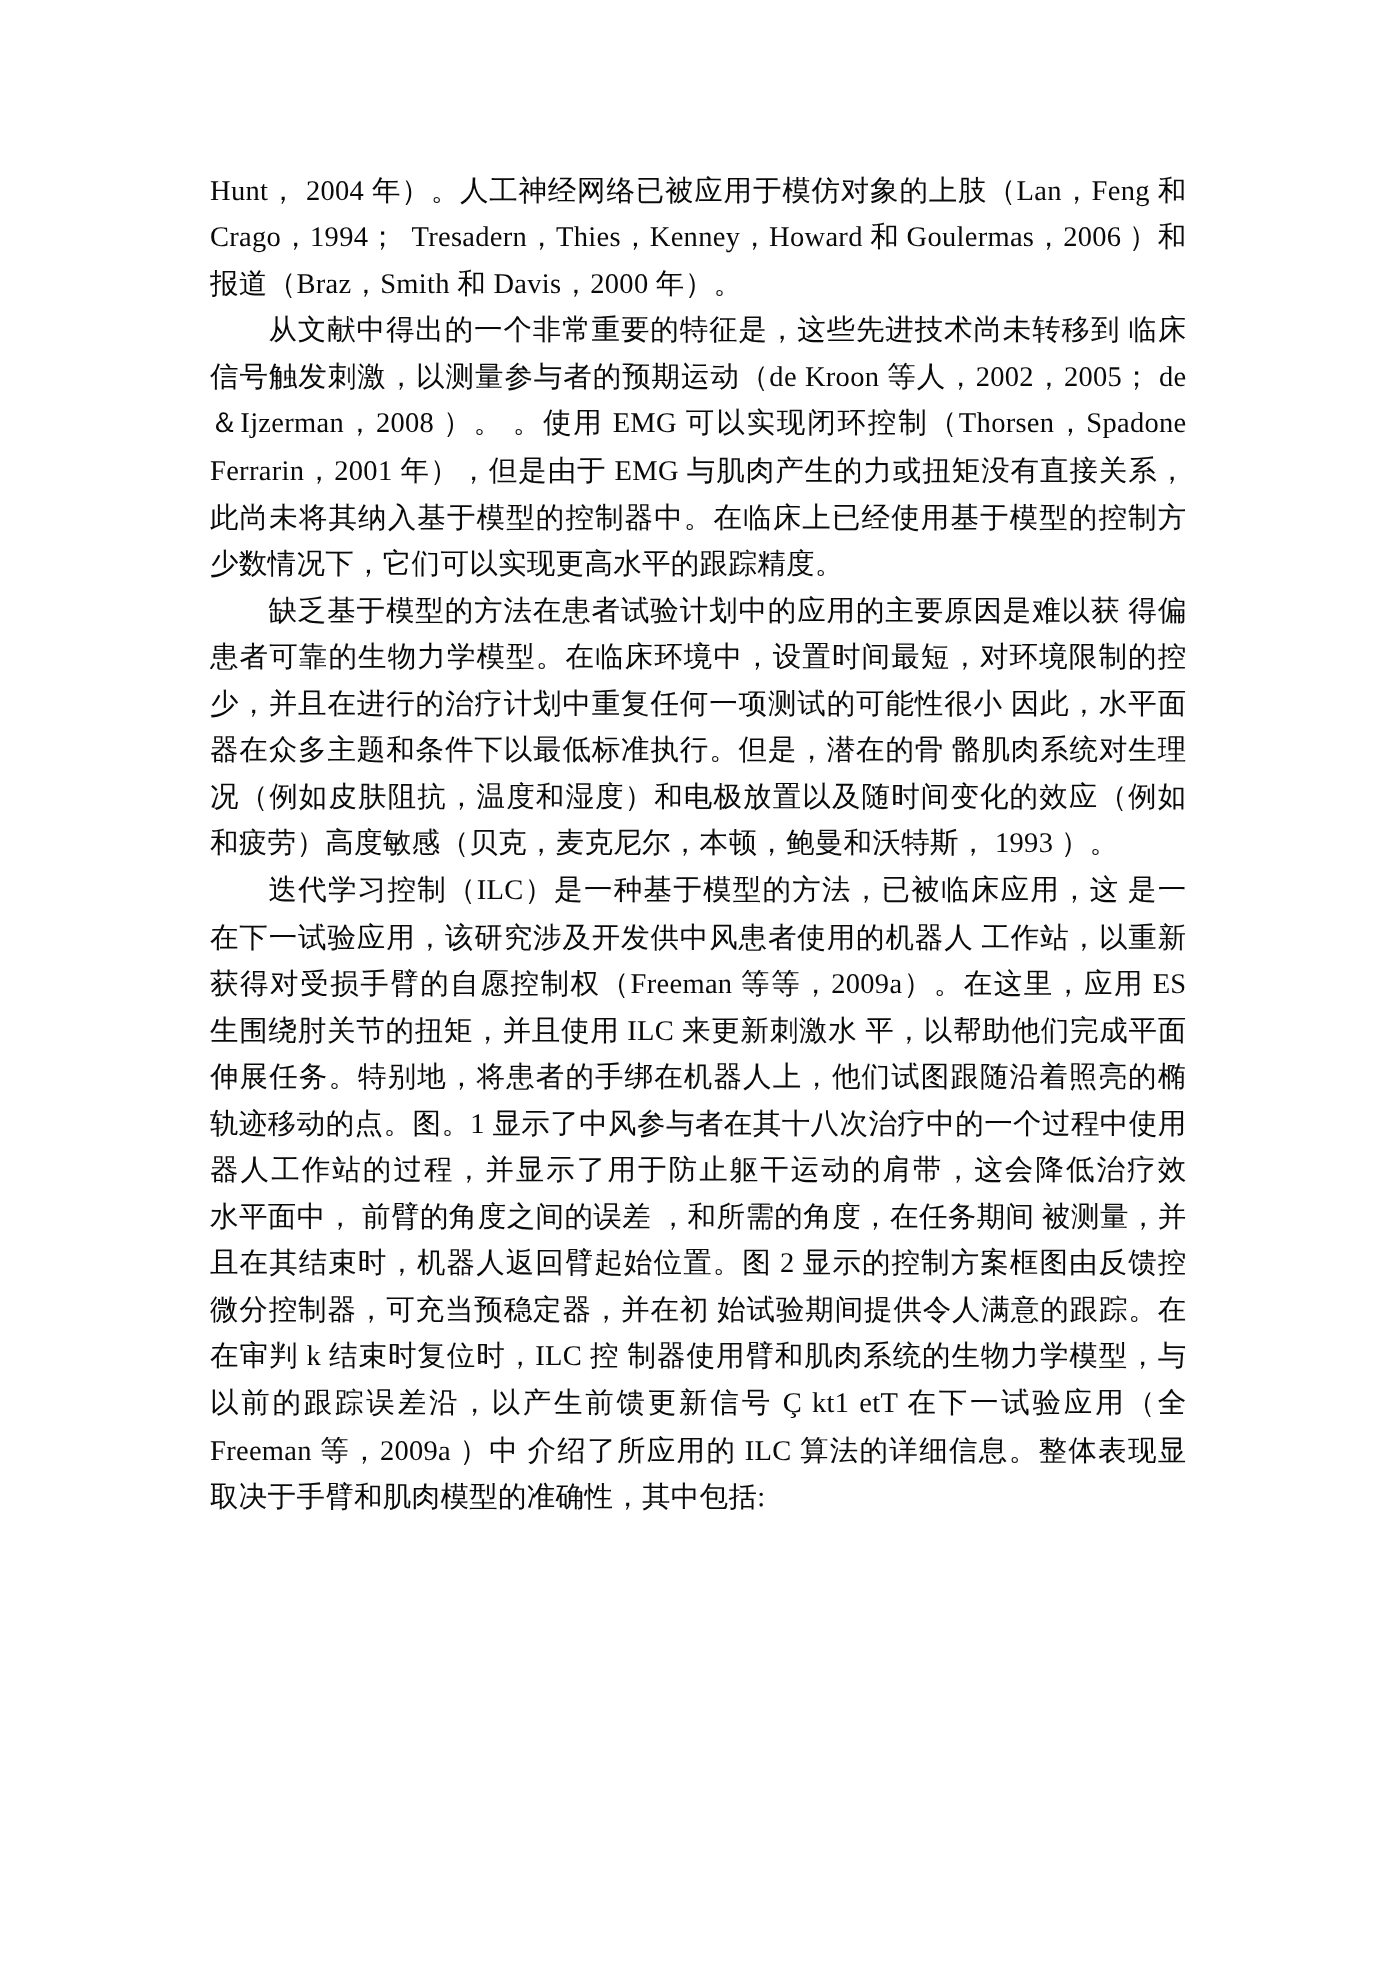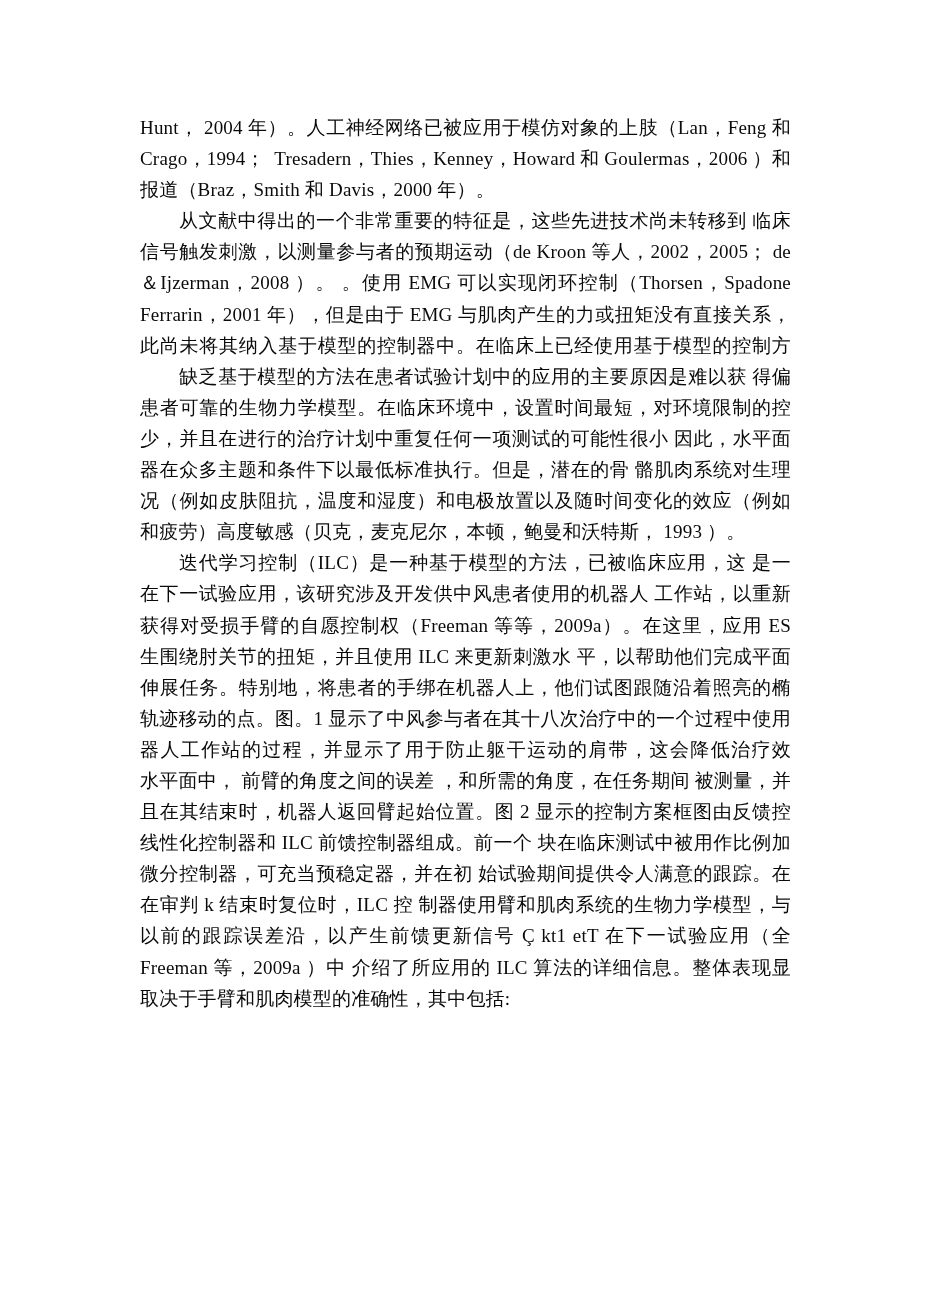--- a/index.html
+++ b/index.html
@@ -50,20 +50,21 @@
       <div class="ln">Crago，1994；  Tresadern，Thies，Kenney，Howard 和 Goulermas，2006 ）和</div>
       <div class="ln last">报道（Braz，Smith 和 Davis，2000 年）。</div>
     </div>
 
     <div class="para">
       <div class="ln ind1">从文献中得出的一个非常重要的特征是，这些先进技术尚未转移到 临床实</div>
       <div class="ln">信号触发刺激，以测量参与者的预期运动（de Kroon 等人，2002，2005； de Kroon</div>
       <div class="ln">＆Ijzerman，2008 ）。 。使用 EMG 可以实现闭环控制（Thorsen，Spadone 和</div>
       <div class="ln">Ferrarin，2001 年），但是由于 EMG 与肌肉产生的力或扭矩没有直接关系，因</div>
       <div class="ln">此尚未将其纳入基于模型的控制器中。在临床上已经使用基于模型的控制方法的</div>
+      <div class="ln last">少数情况下，它们可以实现更高水平的跟踪精度。</div>
     </div>
 
     <div class="para">
       <div class="ln ind1">缺乏基于模型的方法在患者试验计划中的应用的主要原因是难以获 得偏瘫</div>
       <div class="ln">患者可靠的生物力学模型。在临床环境中，设置时间最短，对环境限制的控制减</div>
       <div class="ln">少，并且在进行的治疗计划中重复任何一项测试的可能性很小 因此，水平面中</div>
       <div class="ln">器在众多主题和条件下以最低标准执行。但是，潜在的骨 骼肌肉系统对生理状</div>
       <div class="ln">况（例如皮肤阻抗，温度和湿度）和电极放置以及随时间变化的效应（例如痉挛</div>
       <div class="ln last">和疲劳）高度敏感（贝克，麦克尼尔，本顿，鲍曼和沃特斯， 1993 ）。</div>
     </div>
@@ -71,21 +72,20 @@
     <div class="para">
       <div class="ln ind1">迭代学习控制（ILC）是一种基于模型的方法，已被临床应用，这 是一项</div>
       <div class="ln">在下一试验应用，该研究涉及开发供中风患者使用的机器人 工作站，以重新</div>
       <div class="ln">获得对受损手臂的自愿控制权（Freeman 等等，2009a）。在这里，应用 ES 产</div>
       <div class="ln">生围绕肘关节的扭矩，并且使用 ILC 来更新刺激水 平，以帮助他们完成平面</div>
       <div class="ln">伸展任务。特别地，将患者的手绑在机器人上，他们试图跟随沿着照亮的椭圆形</div>
       <div class="ln">轨迹移动的点。图。1 显示了中风参与者在其十八次治疗中的一个过程中使用机</div>
       <div class="ln">器人工作站的过程，并显示了用于防止躯干运动的肩带，这会降低治疗效果。在</div>
       <div class="ln">水平面中， 前臂的角度之间的误差 ，和所需的角度，在任务期间 被测量，并</div>
       <div class="ln">且在其结束时，机器人返回臂起始位置。图 2 显示的控制方案框图由反馈控制器，</div>
-      <div class="ln">线性化控制器和 ILC 前馈控制器组成。前一个 块在临床测试中被用作比例加</div>
       <div class="ln">微分控制器，可充当预稳定器，并在初 始试验期间提供令人满意的跟踪。在臂</div>
       <div class="ln">在审判 k 结束时复位时，ILC 控 制器使用臂和肌肉系统的生物力学模型，与</div>
       <div class="ln">以前的跟踪误差沿，以产生前馈更新信号 Ç kt1 etT 在下一试验应用（全</div>
       <div class="ln">Freeman 等，2009a ）中 介绍了所应用的 ILC 算法的详细信息。整体表现显然</div>
       <div class="ln last">取决于手臂和肌肉模型的准确性，其中包括:</div>
     </div>
 
 
   </div>
 </div>

